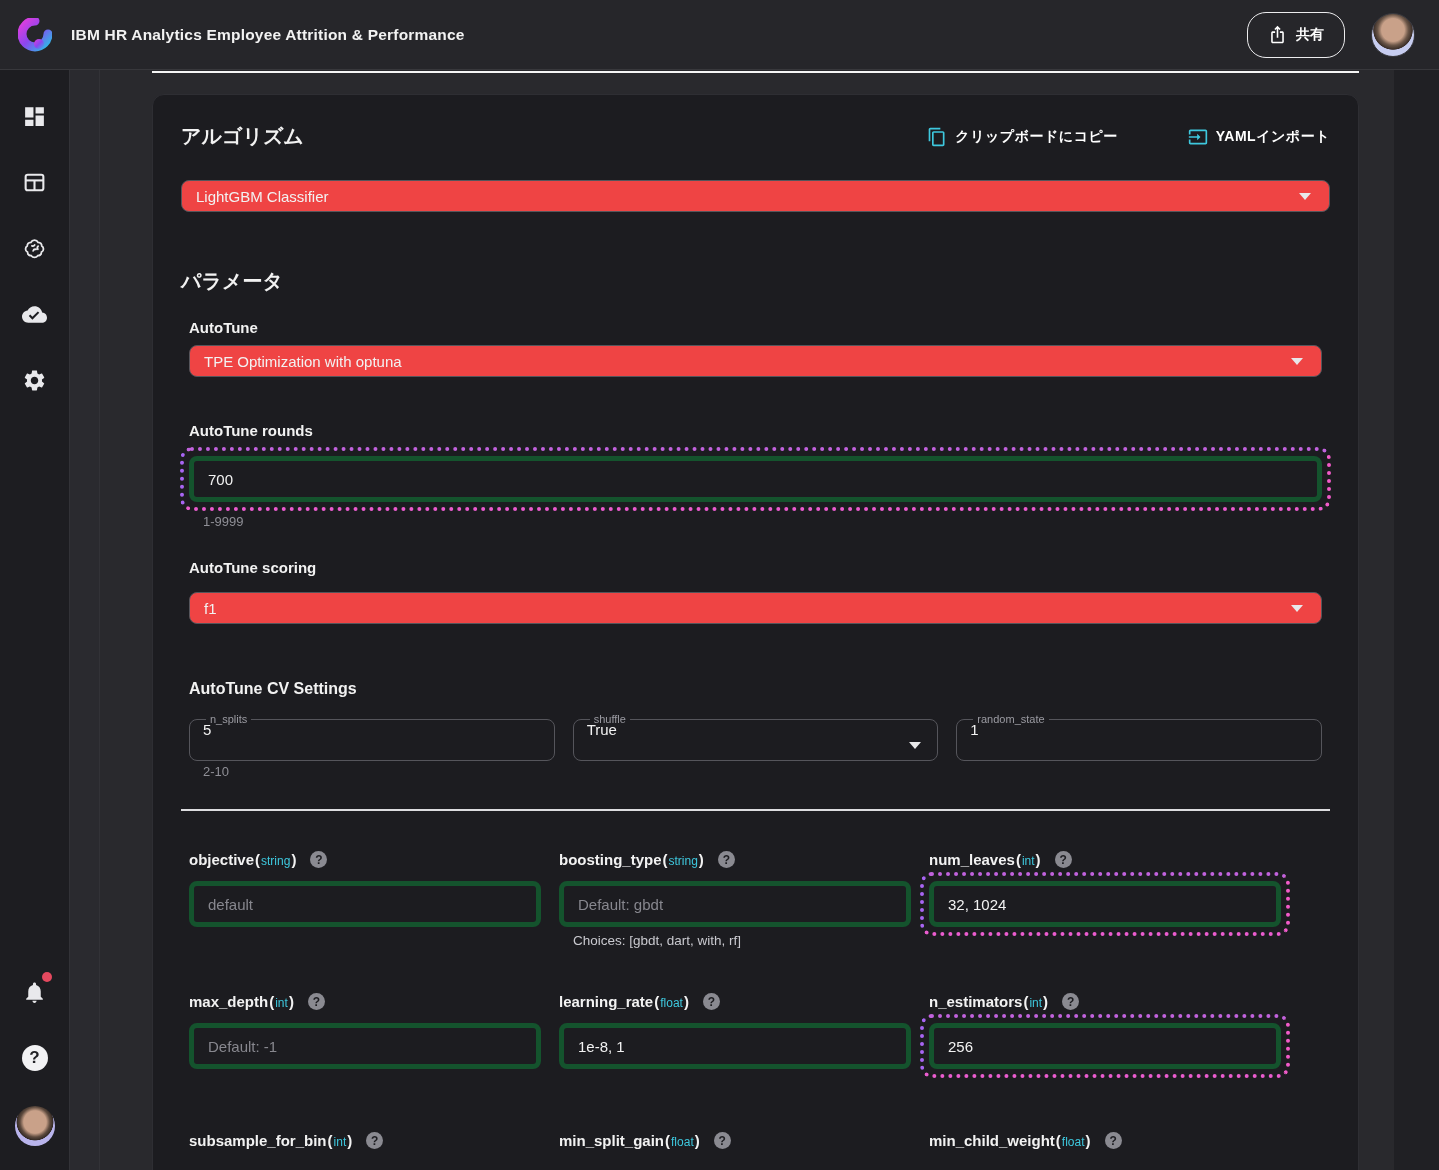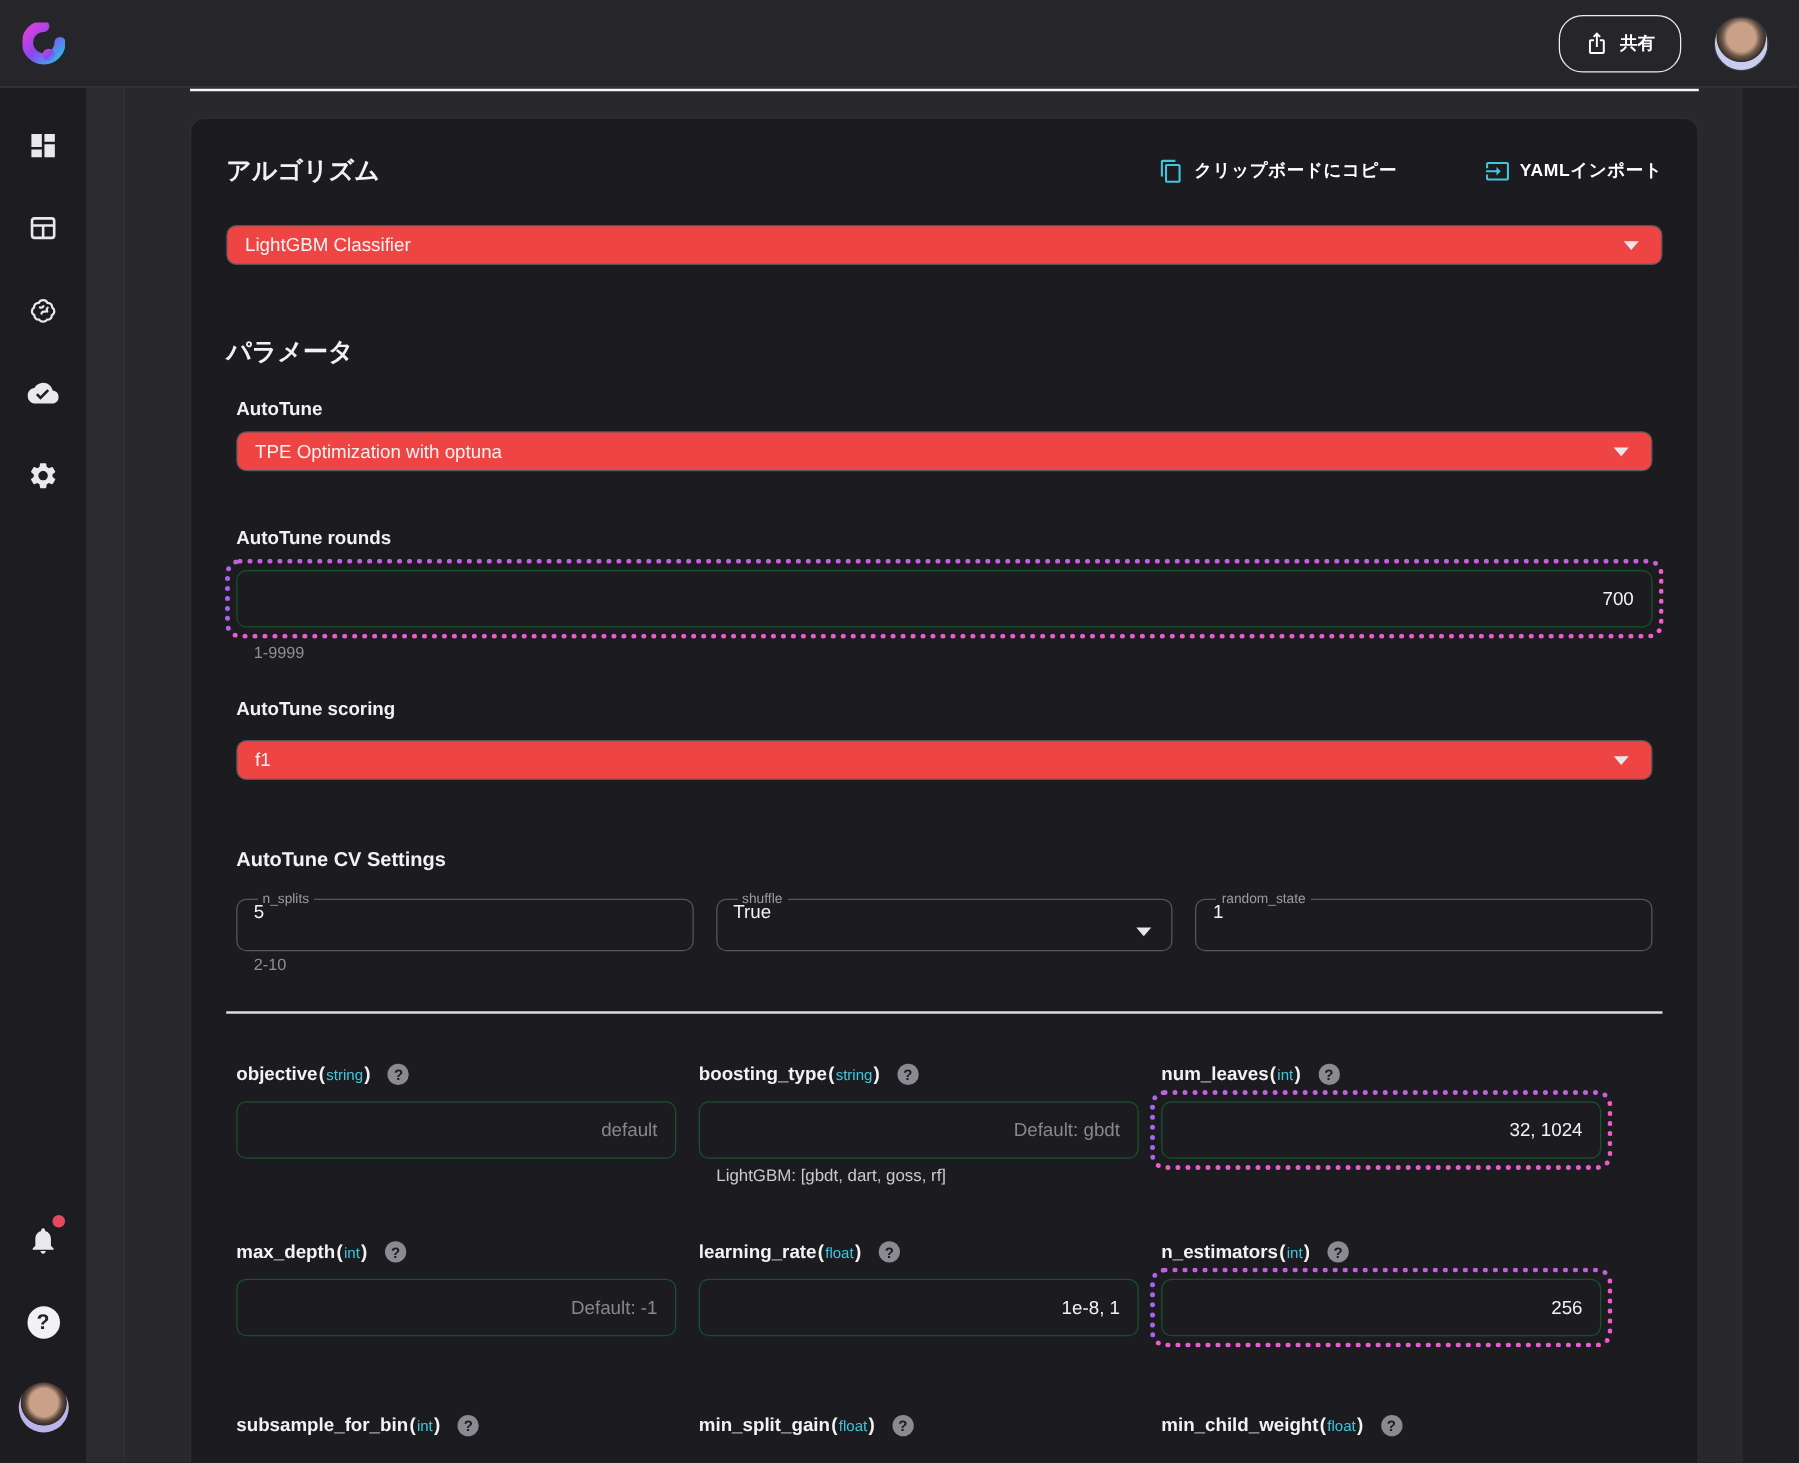--- a/index.html
+++ b/index.html
@@ -59,22 +59,22 @@
   .params { margin-top:56px; }
   .indent { margin-left:8px; margin-right:8px; }
   .f-label { font-size:15px; font-weight:bold; margin-top:24px; }
   .group-select { margin-top:9px; }
   .mt16 { margin-top:16px; }
   .rounds-label { margin-top:45px; }
   .scoring-label { margin-top:30px; }
 
   .hl { border:4px dotted; border-color:#c162dd #f25bc9 #ea5ccf #a865f3;
         border-radius:12px; padding:5px; margin:8px -9px 0; }
-  .input { width:100%; height:46px; border:1px solid #14532d; border-radius:8px; background:transparent;
-           color:#f2f2f2; font-size:15px; padding:0 14px; font-family:inherit; outline:none;text-align:right; }
+  .input { width:100%; height:46px; border:5px solid #14532d; border-radius:8px; background:transparent;
+           color:#f2f2f2; font-size:15px; padding:0 14px; font-family:inherit; outline:none; }
   .input::placeholder { color:#87878e; }
   .helper { font-size:13px; color:#8f8f96; margin-top:3px; padding-left:14px; }
 
   .cv-head { font-size:16px; font-weight:bold; margin-top:56px; }
   .cv-row { display:grid; grid-template-columns:1fr 1fr 1fr; column-gap:18px; margin-top:15px; }
   fieldset { border:1px solid #55555b; border-radius:8px; height:48px; padding:0 0 0 13px;
              display:flex; position:relative; }
   legend { font-size:11px; color:#9b9ba2; padding:0 4px; margin-left:3px; }
   .fs-val { font-size:15px; color:#f2f2f2; transform:translateY(-4px); }
   .fs-caret { position:absolute; right:16px; top:17px; width:0; height:0;
@@ -107,20 +107,21 @@
     <defs>
       <linearGradient id="lg" x1="0" y1="0" x2="1" y2="1">
         <stop offset="0" stop-color="#e03edd"></stop>
           <stop offset="0.5" stop-color="#8b46f0"></stop>
           <stop offset="1" stop-color="#2fb9e8"></stop>
       </linearGradient>
     </defs>
     <path d="M17 3 a13 13 0 1 0 13 13" fill="none" stroke="url(#lg)" stroke-width="9" stroke-linecap="round"></path>
     <circle cx="21" cy="26" r="5" fill="url(#lg)"></circle>
   </svg>
+  <div class="title">IBM HR Analytics Employee Attrition &amp; Performance</div>
   <div class="hdr-right">
     <button class="share-btn">
       <svg width="19" height="19" viewBox="0 0 24 24" fill="#fff">
         <path d="M16 5l-1.42 1.42-1.59-1.59V16h-1.98V4.83L9.42 6.42 8 5l4-4 4 4zm4 5v11c0 1.1-.9 2-2 2H6c-1.1 0-2-.9-2-2V10c0-1.1.9-2 2-2h3v2H6v11h12V10h-3V8h3c1.1 0 2 .9 2 2z"></path>
       </svg>
       <span>共有</span>
     </button>
     <div class="avatar"></div>
   </div>
 </div>
@@ -258,21 +259,21 @@
             <input class="input p-input" placeholder="default" style="">
           </div>
 
           <div>
             <div class="p-label">
                 <span>boosting_type</span>
                 <span class="p-type">string</span>
                 <span class="q"></span>
               </div>
             <input class="input p-input" placeholder="Default: gbdt" style="">
-            <div class="p-helper">LightGBM: [gbdt, dart, goss, rf]</div>
+            <div class="p-helper">Choices: [gbdt, dart, with, rf]</div>
           </div>
 
           <div>
             <div class="p-label">
                 <span>num_leaves</span>
                 <span class="p-type">int</span>
                 <span class="q"></span>
               </div>
             <div class="hl hl-cell">
               <input class="input" value="32, 1024" style="">

